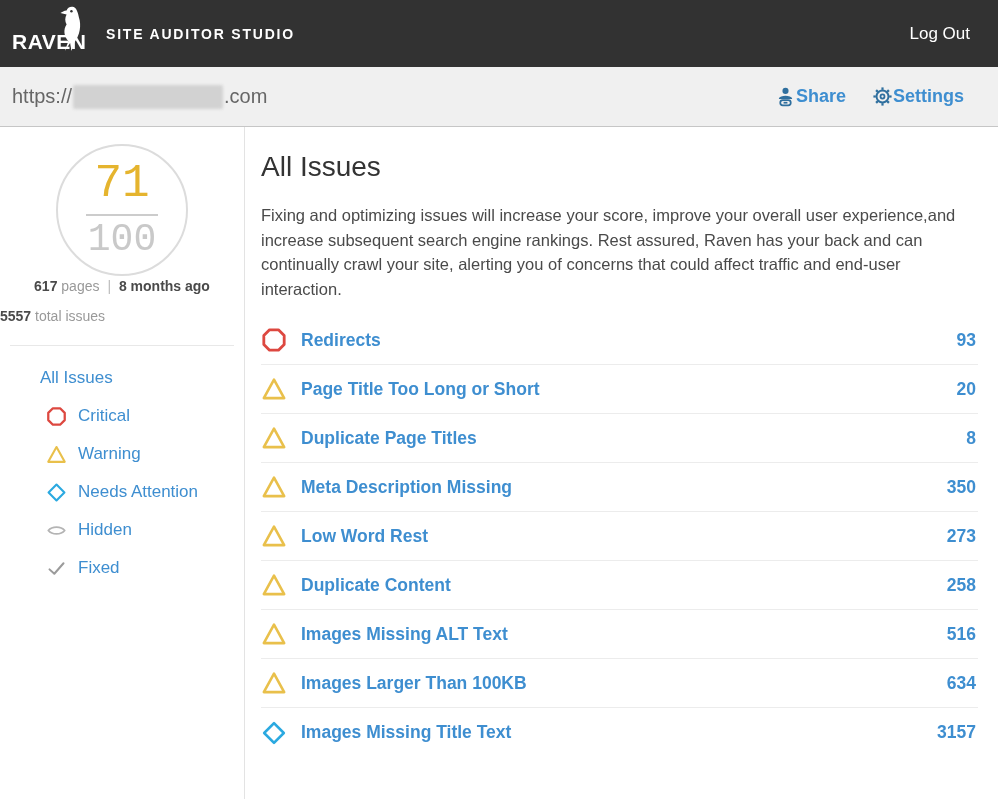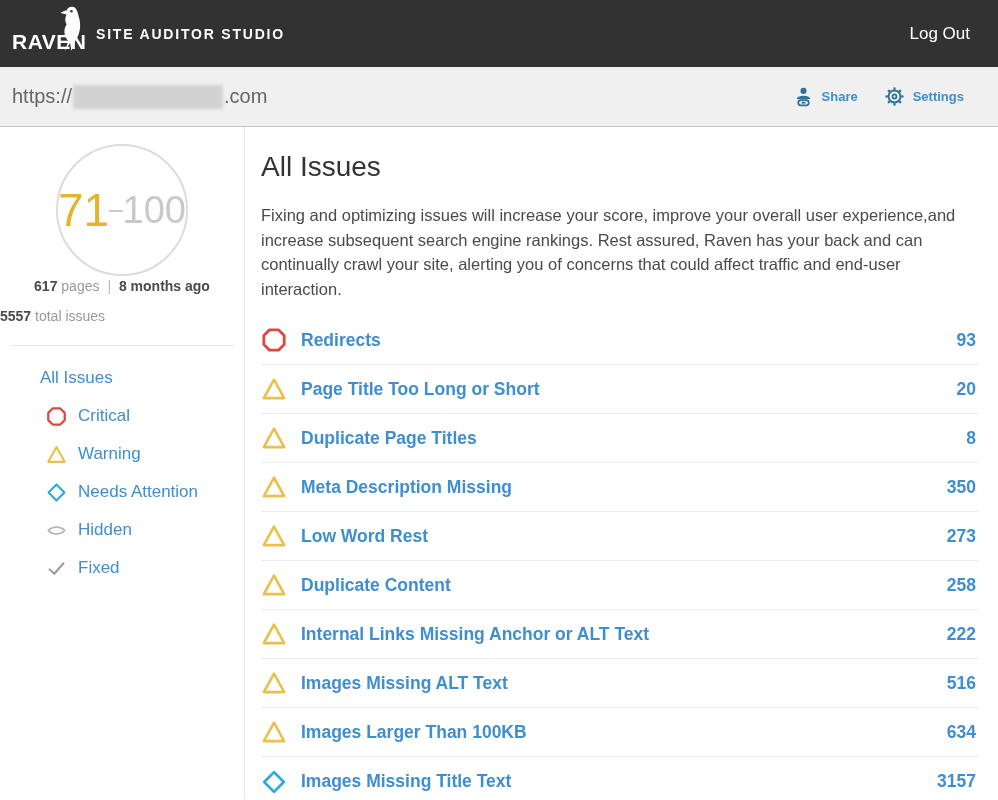--- a/index.html
+++ b/index.html
@@ -19,49 +19,49 @@
     display:flex;align-items:center;padding:0 28px 0 12px;
   }
   .logo{position:relative;width:76px;height:67px;flex:0 0 auto;}
   .logo-text{
     position:absolute;left:0;bottom:13px;color:#fff;font-weight:700;
     font-size:21px;letter-spacing:.5px;
   }
   .logo-bird{position:absolute;right:2px;top:4px;}
   .app-title{
     color:#fff;font-weight:700;font-size:14px;letter-spacing:1.8px;
-    margin-left:8px;
+    margin-left:18px;
   }
   .logout{
     margin-left:auto;color:#fff;font-size:17px;cursor:pointer;text-decoration:none;
   }
   
   .url-bar{
     height:60px;background:#f0f0f0;border-bottom:1px solid #c6c6c6;
     display:flex;align-items:center;padding:0 34px 0 12px;
   }
   .url{font-size:20px;color:#666;display:flex;align-items:center;}
   .redacted{
     display:inline-block;width:150px;height:24px;background:#d2d2d2;
     border-radius:2px;filter:blur(1.5px);margin:0 1px;
   }
   .url-actions{margin-left:auto;display:flex;align-items:center;gap:26px;}
   .action{
-    display:flex;align-items:center;gap:8px;color:var(--accent);
-    font-size:13px;font-weight:600;cursor:pointer;text-decoration:none;
+    display:flex;align-items:center;gap:0;color:var(--accent);
+    font-size:18px;font-weight:600;cursor:pointer;text-decoration:none;
   }
   .action svg{display:block;}
   
   .layout{display:flex;height:672px;}
   .sidebar{width:245px;flex:0 0 245px;border-right:1px solid #e3e3e3;padding-top:17px;}
   .main{flex:1;padding:20px 20px 0 16px;}
   
   .gauge{
     width:132px;height:132px;border:2px solid #dcdcdc;border-radius:50%;
-    margin:0 auto;display:flex;flex-direction:row;align-items:center;justify-content:center;
+    margin:0 auto;display:flex;flex-direction:column;align-items:center;justify-content:center;font-family:Liberation Mono, monospace;
   }
   .gauge-score{font-size:46px;line-height:1;color:#e5b42e;}
   .gauge-line{width:72px;border-top:2px solid #ccc;margin:7px 0 5px;}
   .gauge-max{font-size:38px;line-height:1;color:#c9c9c9;}
   .side-meta{ text-align:center;font-size:14px;color:#999;margin-top:2px;}
   .side-meta b{color:#4a4a4a;font-weight:700;}
   .side-meta .sep{margin:0 4px;color:#bbb;}
   .side-meta2{text-align:left;font-size:14px;color:#999;margin-top:14px;}
   .side-meta2 b{color:#4a4a4a;font-weight:700;}
   .side-divider{border-top:1px solid #e8e8e8;margin:21px 10px 0;}
@@ -272,29 +272,20 @@
           </span>
     <a class="issue-label" href="#">Duplicate Content</a>
     <span class="issue-count">258</span>
   </li>
         <li class="issue-row">
     <span class="issue-icon">
             <svg width="100%" height="100%" viewBox="0 0 24 24">
               <path d="M12 3.4 L21.4 20.4 L2.6 20.4 Z" fill="none" stroke="#e9c04b" stroke-width="2.4" stroke-linejoin="round"></path>
             </svg>
           </span>
-    <a class="issue-label" href="#">Internal Links Missing Anchor or ALT Text</a>
-    <span class="issue-count">222</span>
-  </li>
-        <li class="issue-row">
-    <span class="issue-icon">
-            <svg width="100%" height="100%" viewBox="0 0 24 24">
-              <path d="M12 3.4 L21.4 20.4 L2.6 20.4 Z" fill="none" stroke="#e9c04b" stroke-width="2.4" stroke-linejoin="round"></path>
-            </svg>
-          </span>
     <a class="issue-label" href="#">Images Missing ALT Text</a>
     <span class="issue-count">516</span>
   </li>
         <li class="issue-row">
     <span class="issue-icon">
             <svg width="100%" height="100%" viewBox="0 0 24 24">
               <path d="M12 3.4 L21.4 20.4 L2.6 20.4 Z" fill="none" stroke="#e9c04b" stroke-width="2.4" stroke-linejoin="round"></path>
             </svg>
           </span>
     <a class="issue-label" href="#">Images Larger Than 100KB</a>

